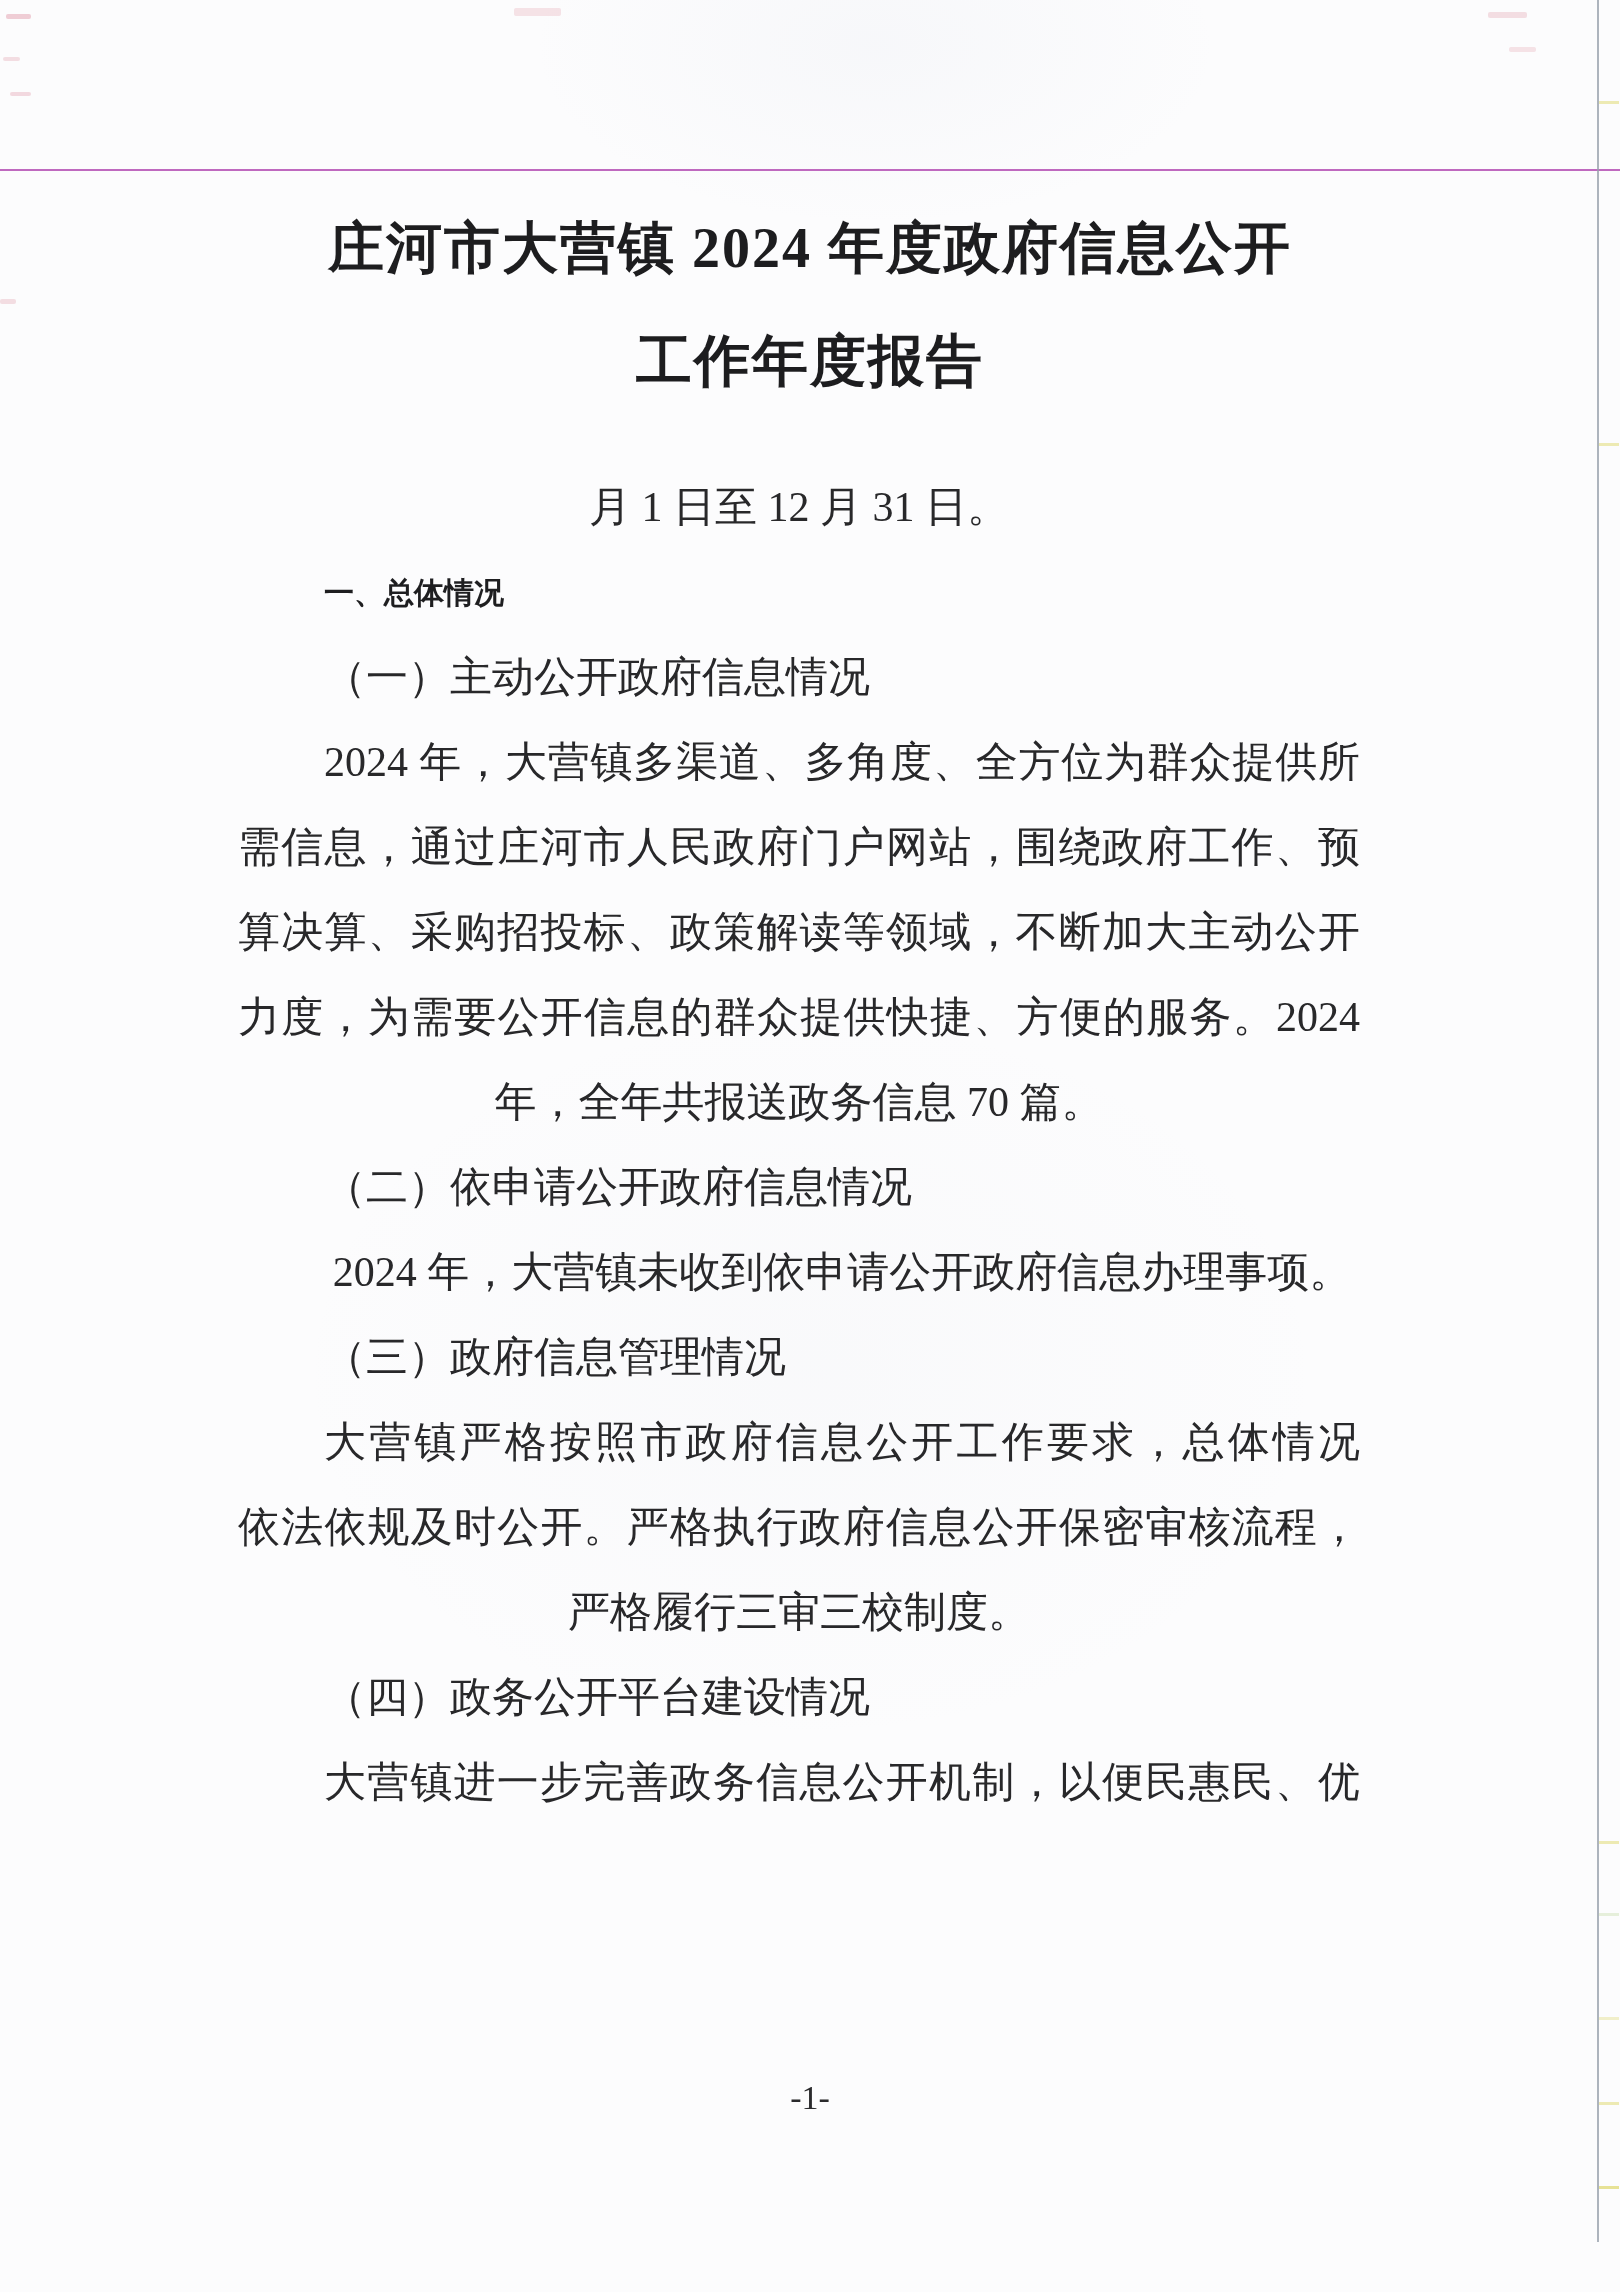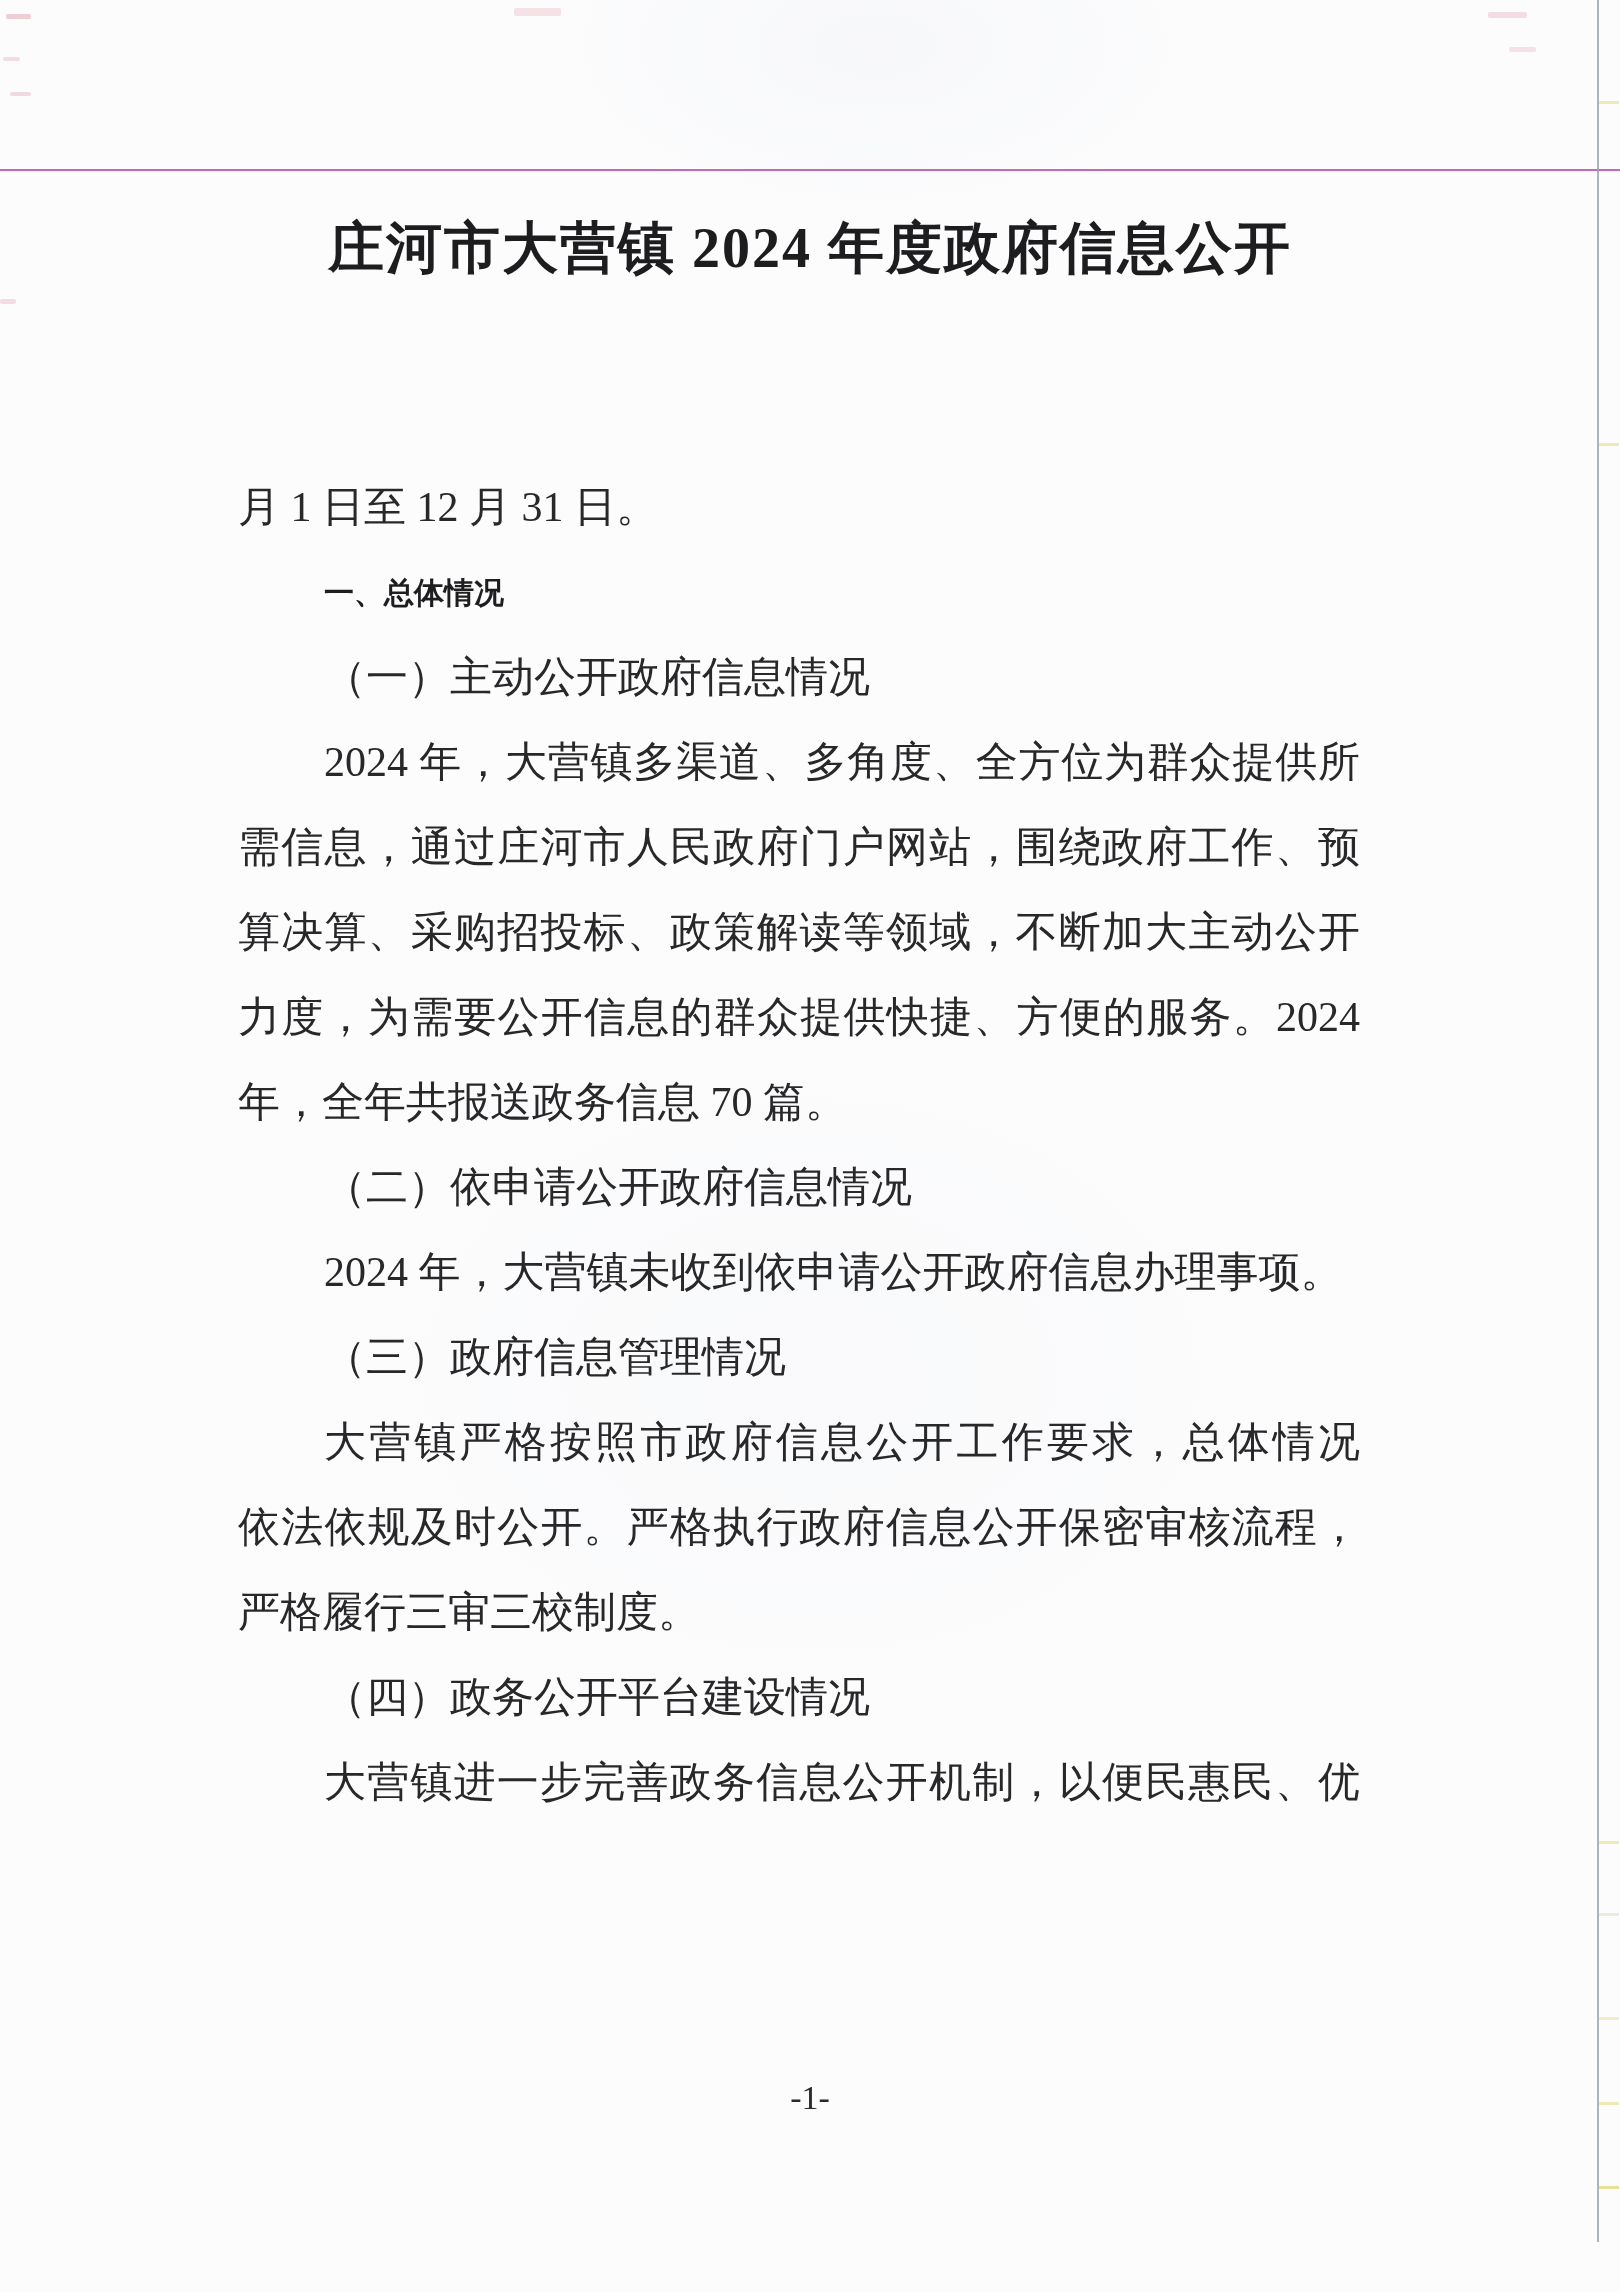--- a/index.html
+++ b/index.html
@@ -24,21 +24,21 @@
   
   .title-block{
     position:absolute;left:0;top:192px;width:1620px;
     text-align:center;font-weight:bold;font-size:56px;line-height:113px;
     letter-spacing:2px;color:#1d1d1f;
   }
   
   .body-block{position:absolute;left:238px;top:465px;width:1122px;}
   .line{
     height:85px;line-height:85px;font-size:42px;
-    color:#28282a;text-align:left;
+    color:#28282a;text-align:center;
   }
   .just{text-align:justify;text-align-last:justify;}
   .ind{text-indent:86px;}
   .h1{
     font-family:"Liberation Sans","DejaVu Sans",sans-serif;
     font-weight:bold;font-size:30px;text-indent:86px;color:#1e1e20;
     text-align:left;text-align-last:left;
   }
   .h2{text-indent:86px;text-align:left;text-align-last:left;}
   .page-number{
@@ -63,20 +63,21 @@
   <div class="mark-red" style="left:5.9px;top:13.7px;width:25.5px;height:4.9px;"></div>
   <div class="mark-red" style="left:2.9px;top:57px;width:17.6px;height:3.9px;opacity:.3;"></div>
   <div class="mark-red" style="left:9.8px;top:92px;width:21.6px;height:3.9px;opacity:.35;"></div>
   <div class="mark-red" style="left:0px;top:299px;width:15.7px;height:4.9px;opacity:.3;"></div>
   <div class="mark-red" style="left:514px;top:7.8px;width:47px;height:7.8px;opacity:.25;"></div>
   <div class="mark-red" style="left:1488px;top:11.8px;width:39px;height:5.9px;opacity:.3;"></div>
   <div class="mark-red" style="left:1509px;top:47px;width:27.4px;height:4.9px;opacity:.25;"></div>
 
   <div class="title-block">
     <div>庄河市大营镇 2024 年度政府信息公开</div>
+    <div>工作年度报告</div>
   </div>
 
   <div class="body-block">
     <div class="line">月 1 日至 12 月 31 日。</div>
     <div class="line h1">一、总体情况</div>
     <div class="line h2">（一）主动公开政府信息情况</div>
     <div class="line ind just">2024 年，大营镇多渠道、多角度、全方位为群众提供所</div>
     <div class="line just">需信息，通过庄河市人民政府门户网站，围绕政府工作、预</div>
     <div class="line just">算决算、采购招投标、政策解读等领域，不断加大主动公开</div>
     <div class="line just">力度，为需要公开信息的群众提供快捷、方便的服务。2024</div>

